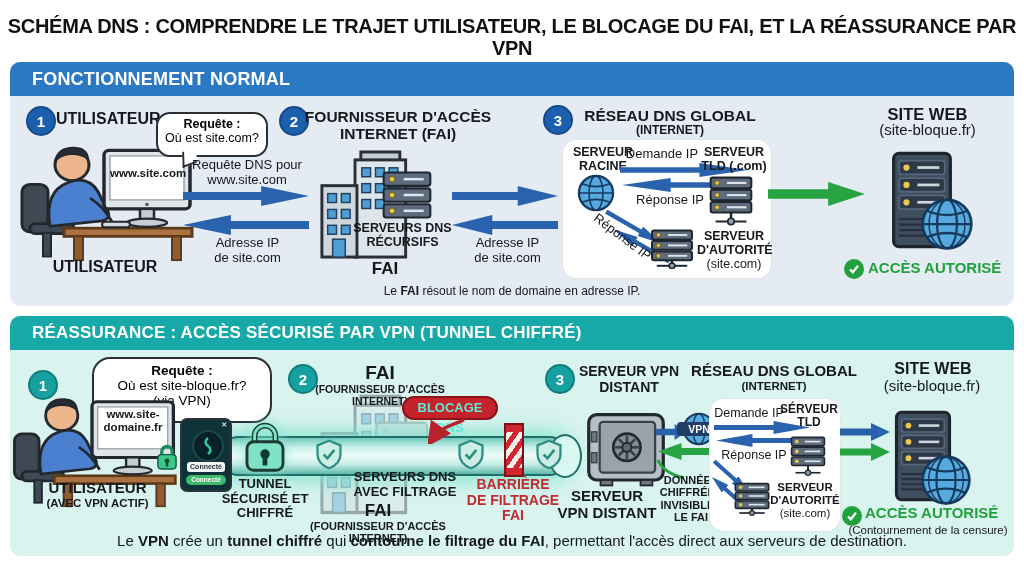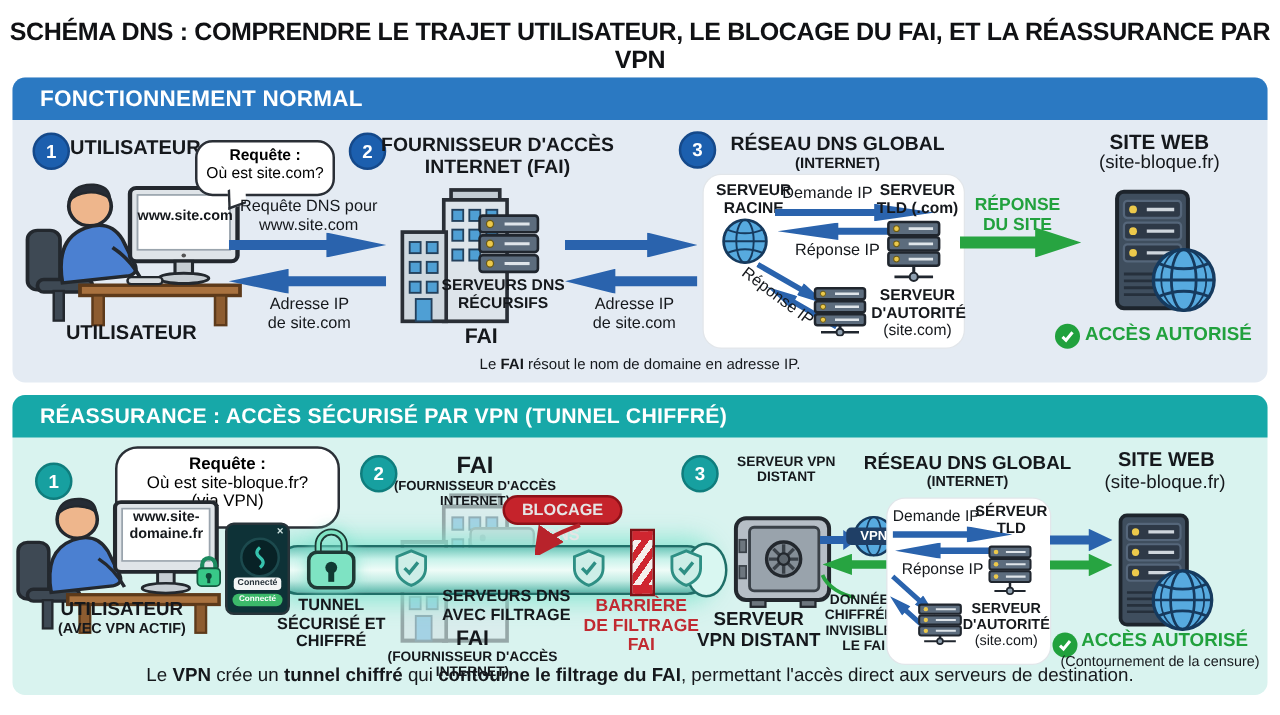--- a/index.html
+++ b/index.html
@@ -23,21 +23,21 @@
   .whitebox{position:absolute;background:#fff;border-radius:14px;box-shadow:0 0 0 1px #e2e6ea;}
   .bubble{position:absolute;background:#fff;border:2.5px solid #2a2f36;border-radius:14px;
           text-align:center;}
   .tail{position:absolute;width:13px;height:13px;background:#fff;border-left:2.5px solid #2a2f36;
         border-bottom:2.5px solid #2a2f36;transform:rotate(-20deg) skewX(-18deg);}
   .greentxt{color:#21a13d;}
   .redtxt{color:#c12a31;}
   .check{position:absolute;width:20px;height:20px;border-radius:50%;background:#21a13d;
          display:flex;align-items:center;justify-content:center;}
   .pillred{position:absolute;background:#c5232b;border:2px solid #8e1118;border-radius:12px;
-           color:#e5e5e5;font-weight:700;text-align:center;}
+           color:#5eead4;font-weight:700;text-align:center;}
   .tunnel{position:absolute;background:linear-gradient(180deg,#6fc7ba 0%,#c8f2ea 26%,#effcf8 50%,
           #c2ece4 74%,#5fb9ac 100%);border:2px solid #1f6f68;border-radius:16px;
           box-shadow:0 0 18px 6px rgba(126,227,205,.8);}
   .tunnelcap{position:absolute;background:#d9f7f1;border:2px solid #1f6f68;border-radius:50%;}
   .barrier{position:absolute;border:2px solid #7e1216;
            background:repeating-linear-gradient(125deg,#cf2630 0 5px,#f5efec 5px 10px);}
   .barrier::before,.barrier::after{content:"";position:absolute;left:0;right:0;height:7px;background:#cf2630;}
   .barrier::before{top:0;} .barrier::after{bottom:0;}
   .vpnband{position:absolute;background:#1f3f66;border-radius:4px;color:#fff;font-weight:700;
            text-align:center;}
@@ -231,24 +231,20 @@
       <line x1="8" y1="46" x2="46" y2="46" stroke="#20262e" stroke-width="2.5"></line>
       <circle cx="27" cy="46" r="3.5" fill="#8fa0b0" stroke="#20262e" stroke-width="2"></circle>
     </svg>
   </div>
   <div class="t" style="left:697px;top:229px;width:74px;font-size:12.5px;">
     <div class="b">SERVEUR</div>
     <div class="b">D'AUTORITÉ</div>
     <div>(site.com)</div>
   </div>
 
-  <div class="t b greentxt" style="left:775px;top:156px;width:78px;font-size:14px;">
-    <div>RÉPONSE</div>
-      <div>DU SITE</div>
-  </div>
   <div class="arr green" style="left:768px;top:182px;width:97px;height:24px;"></div>
 
   <div class="t b" style="left:845px;top:105px;width:165px;font-size:16.5px;">SITE WEB</div>
   <div class="t" style="left:845px;top:122px;width:165px;font-size:15px;">(site-bloque.fr)</div>
   <div class="abs" style="left:890px;top:146px;width:64px;height:108px;">
     <svg width="64" height="108" viewBox="0 0 70 110">
       <rect x="4" y="4" width="62" height="102" rx="6" fill="#3f4e5e" stroke="#1d242c" stroke-width="3.5"></rect>
       <g fill="#2e3947" stroke="#55667a" stroke-width="2">
         <rect x="10" y="12" width="50" height="15" rx="3"></rect>
           <rect x="10" y="31" width="50" height="15" rx="3"></rect>
@@ -437,21 +433,21 @@
   <div class="t b" style="left:281px;top:520px;width:194px;font-size:11px;">(FOURNISSEUR D'ACCÈS INTERNET)</div>
 
   <div class="barrier" style="left:504px;top:423px;width:16px;height:50px;"></div>
   <div class="t b redtxt" style="left:466px;top:477px;width:94px;font-size:14px;">
     <div>BARRIÈRE</div>
     <div>DE FILTRAGE</div>
     <div>FAI</div>
   </div>
 
   <div class="badge teal" style="left:545px;top:364px;">3</div>
-  <div class="t b" style="left:568px;top:364px;width:122px;font-size:11px;">
+  <div class="t b" style="left:568px;top:364px;width:122px;font-size:14px;">
     <div>SERVEUR VPN</div>
       <div>DISTANT</div>
   </div>
   <div class="abs" style="left:586px;top:410px;width:80px;height:80px;">
     <svg width="80" height="80" viewBox="0 0 88 84">
       <rect x="3" y="3" width="82" height="72" rx="9" fill="#b6bec6" stroke="#23282e" stroke-width="3.5"></rect>
       <rect x="15" y="11" width="61" height="56" rx="4" fill="#99a3ac" stroke="#3a4148" stroke-width="2.5"></rect>
       <rect x="6" y="22" width="6" height="11" fill="#6d767e" stroke="#3a4148" stroke-width="1.5"></rect>
       <rect x="6" y="45" width="6" height="11" fill="#6d767e" stroke="#3a4148" stroke-width="1.5"></rect>
       <circle cx="45" cy="39" r="15" fill="#848e97" stroke="#23282e" stroke-width="3"></circle>

